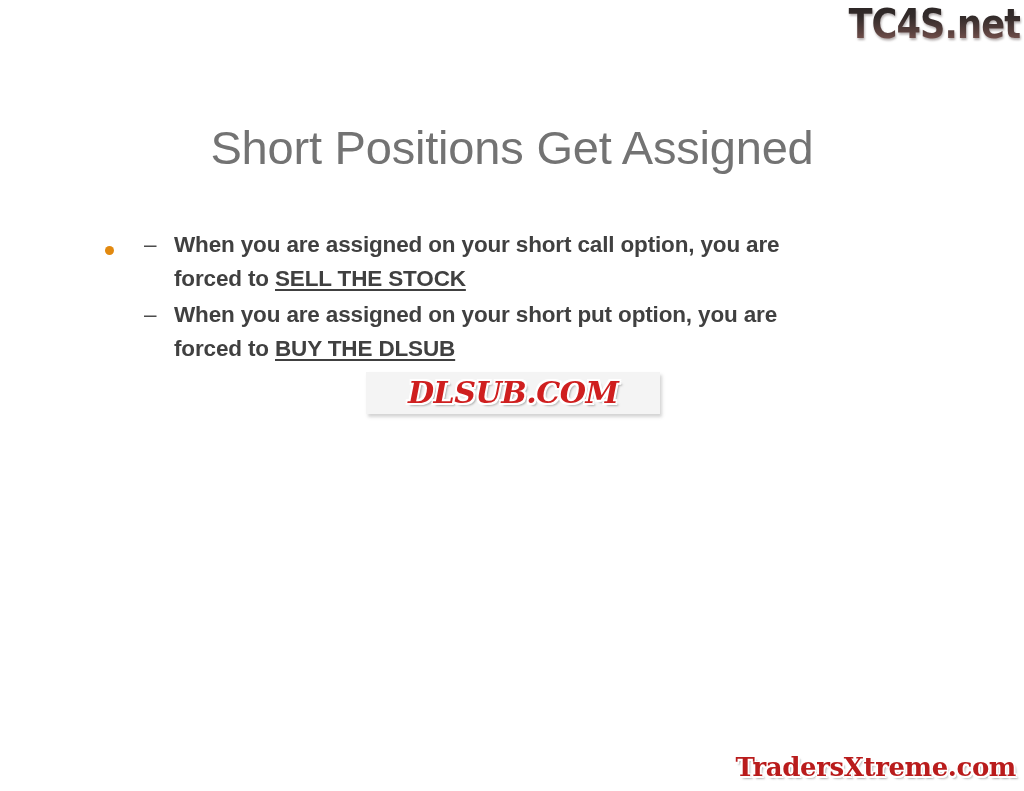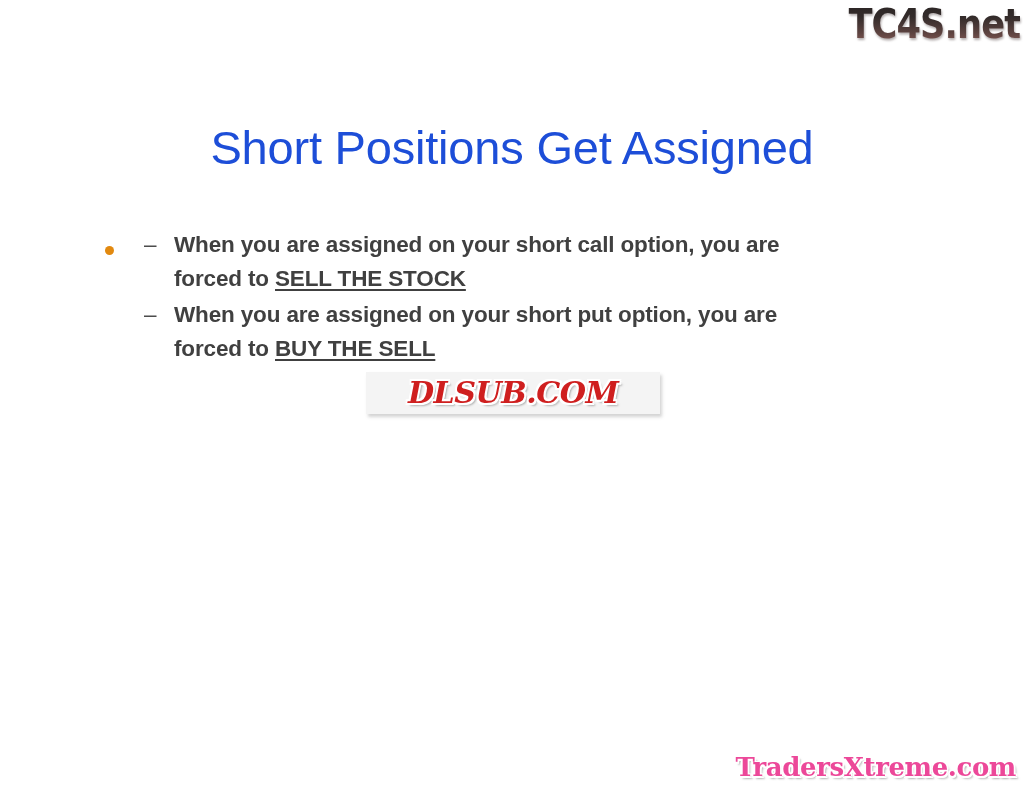--- a/index.html
+++ b/index.html
@@ -55,21 +55,21 @@
     white-space: nowrap;
   }
 
   
   .slide-title {
     position: absolute;
     left: 62px;
     top: 118px;
     width: 900px;
     text-align: center;
-    color: #1d4ed8;
+    color: #737373;
     font-family: "Liberation Sans", sans-serif;
     font-size: 47px;
     line-height: 60px;
     font-weight: 400;
     letter-spacing: -0.2px;
     white-space: nowrap;
   }
 
   
   .body-content {
@@ -176,21 +176,21 @@
     display: flex;
     align-items: center;
     justify-content: flex-end;
   }
   .footer-logo-text {
     font-family: "DejaVu Serif", serif;
     font-weight: 700;
     font-size: 26px;
     line-height: 30px;
     letter-spacing: -0.4px;
-    color: #ec4899;
+    color: #b91c1c;
     white-space: nowrap;
     text-shadow:
       -1.5px 0 0 #ffffff,  1.5px 0 0 #ffffff,
        0 -1.5px 0 #ffffff, 0 1.5px 0 #ffffff,
       -1.5px -1.5px 0 #ffffff, 1.5px -1.5px 0 #ffffff,
       -1.5px 1.5px 0 #ffffff, 1.5px 1.5px 0 #ffffff,
        2.5px 2.5px 2px rgba(130,130,130,0.6);
     margin-left: 37px;
   }
 </style>
@@ -215,21 +215,21 @@
         <span class="marker">–</span>
         <span class="l2-line">When you are assigned on your short call option, you are</span>
         <span class="l2-line"><span>forced to </span><span class="u">SELL THE STOCK</span></span>
       </div>
     </div>
 
     <div class="bullet-group">
       <div class="bullet-l2">
         <span class="marker">–</span>
         <span class="l2-line">When you are assigned on your short put option, you are</span>
-        <span class="l2-line"><span>forced to </span><span class="u">BUY THE SELL</span></span>
+        <span class="l2-line"><span>forced to </span><span class="u">BUY THE DLSUB</span></span>
       </div>
     </div>
 
   </div>
 
   <div class="watermark-dlsub">
     <span class="watermark-dlsub-text">DLSUB.COM</span>
   </div>
 
   <div class="footer-logo">

